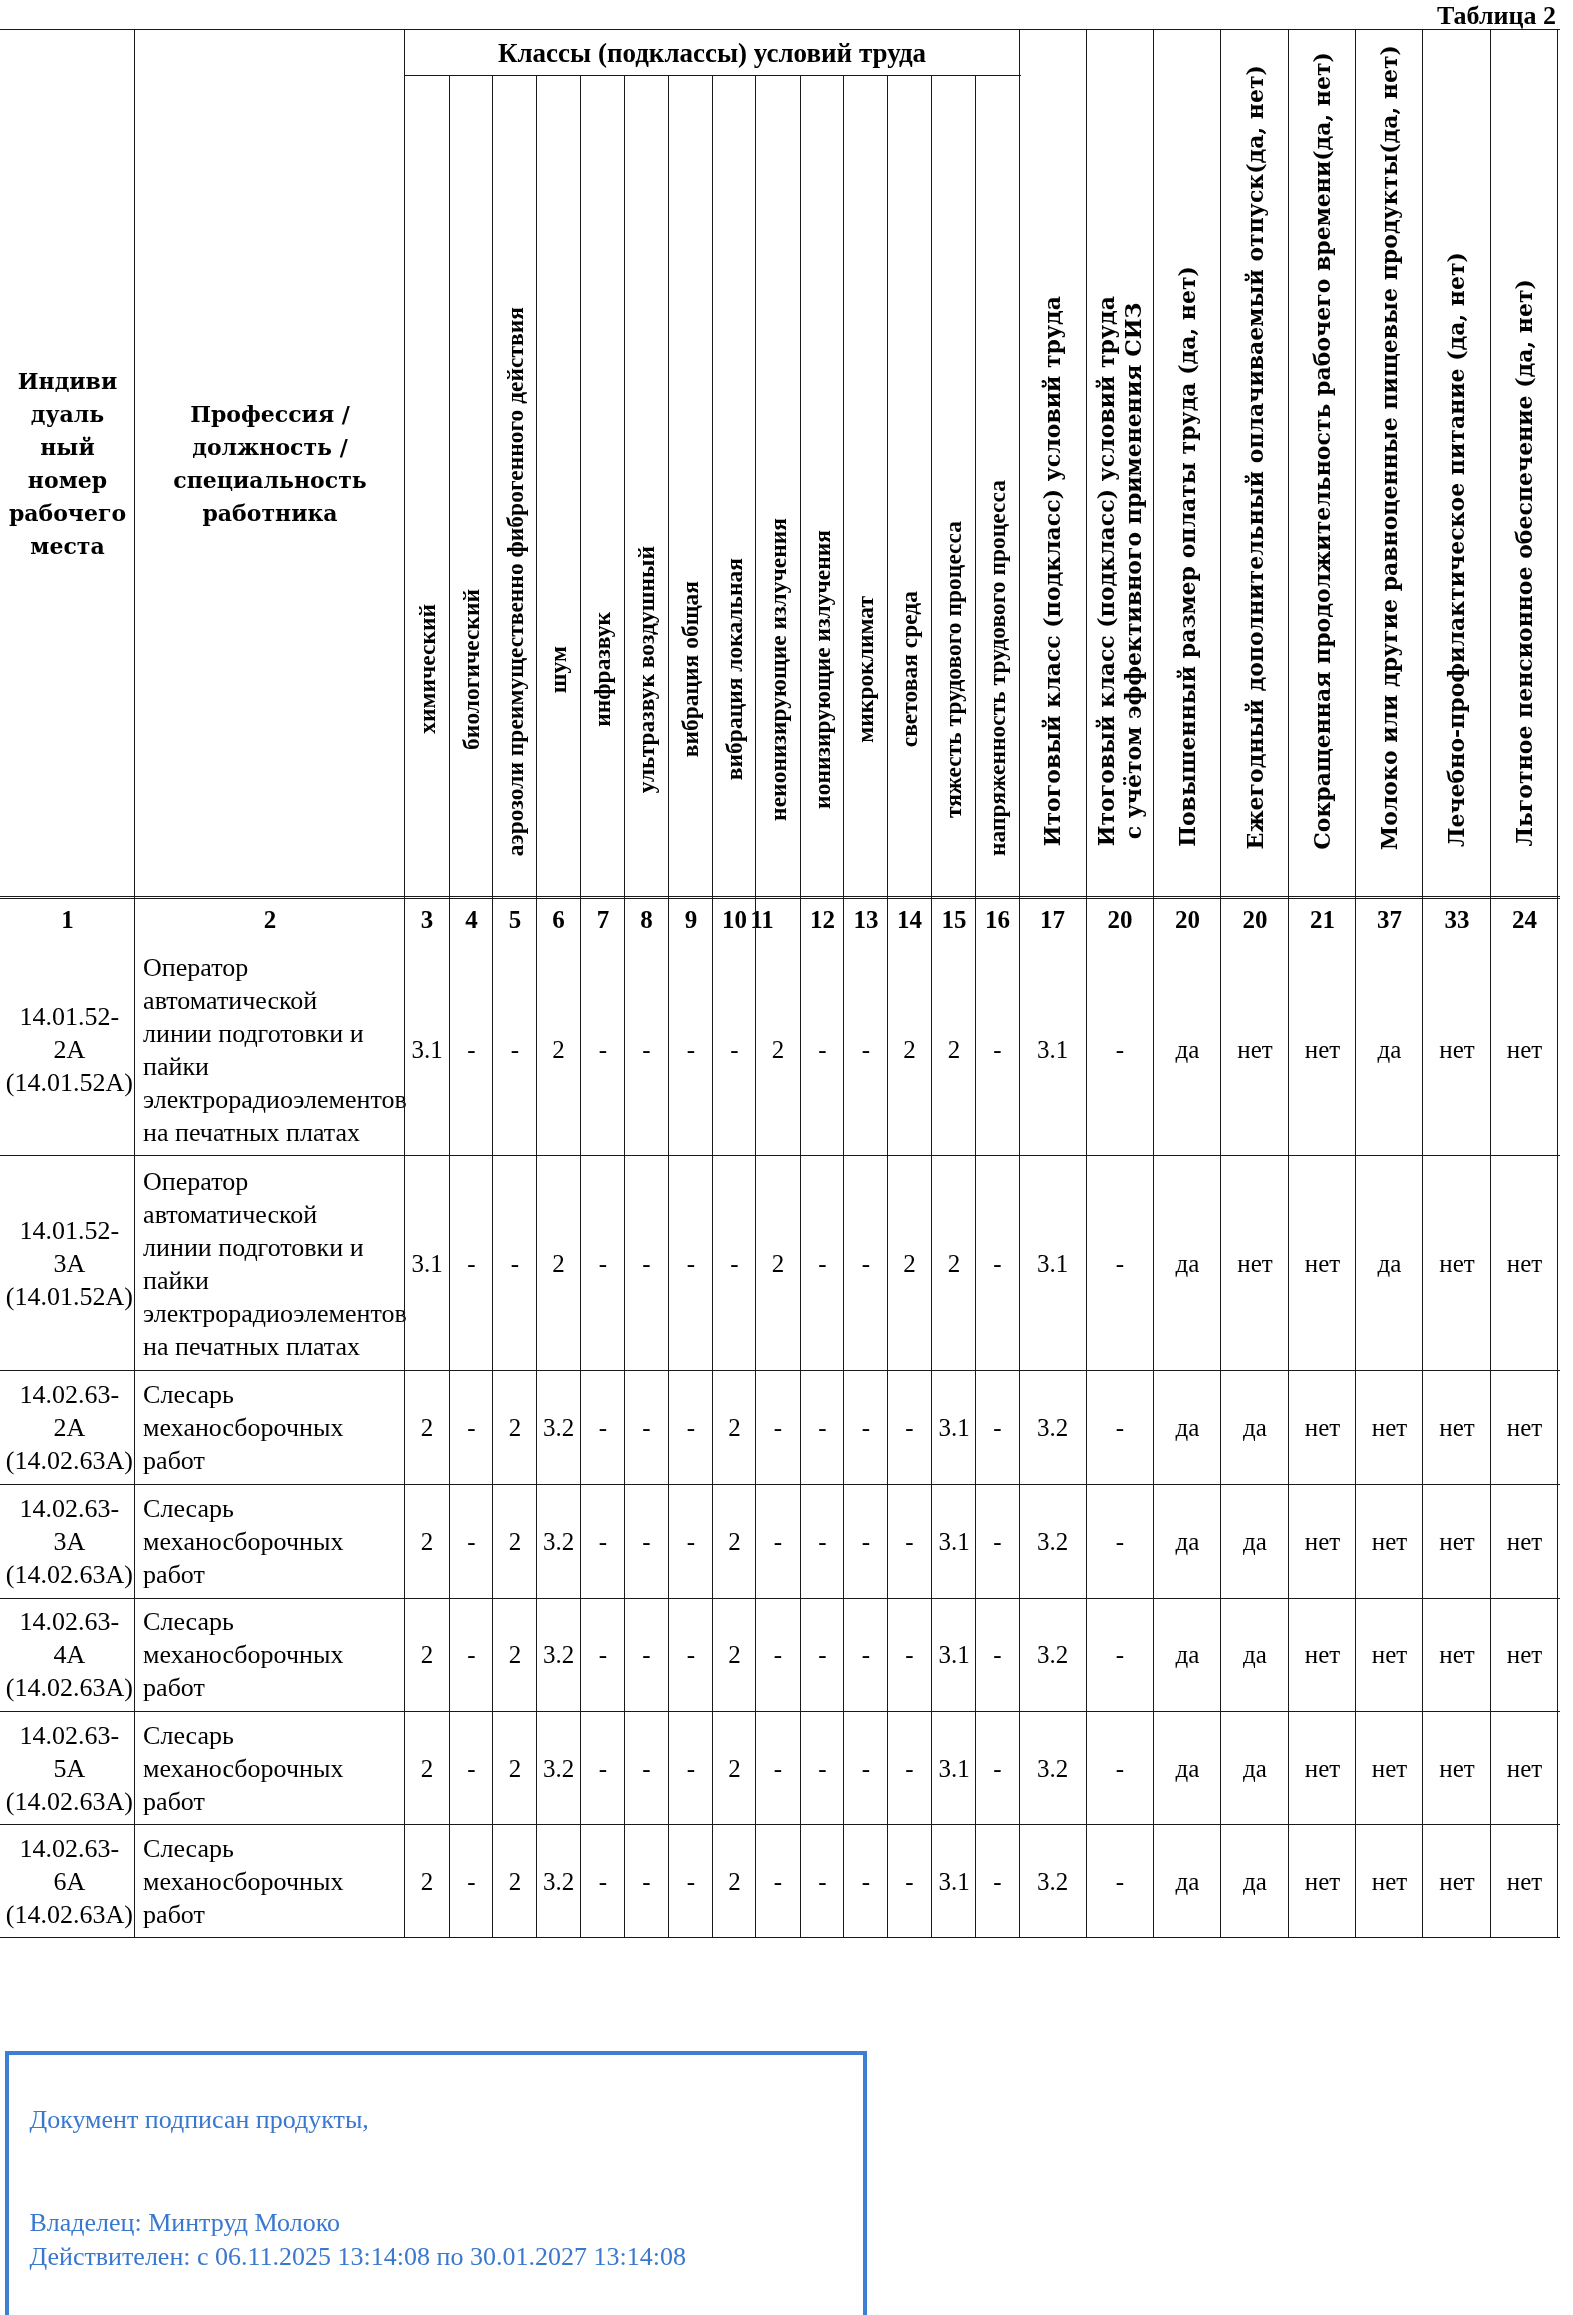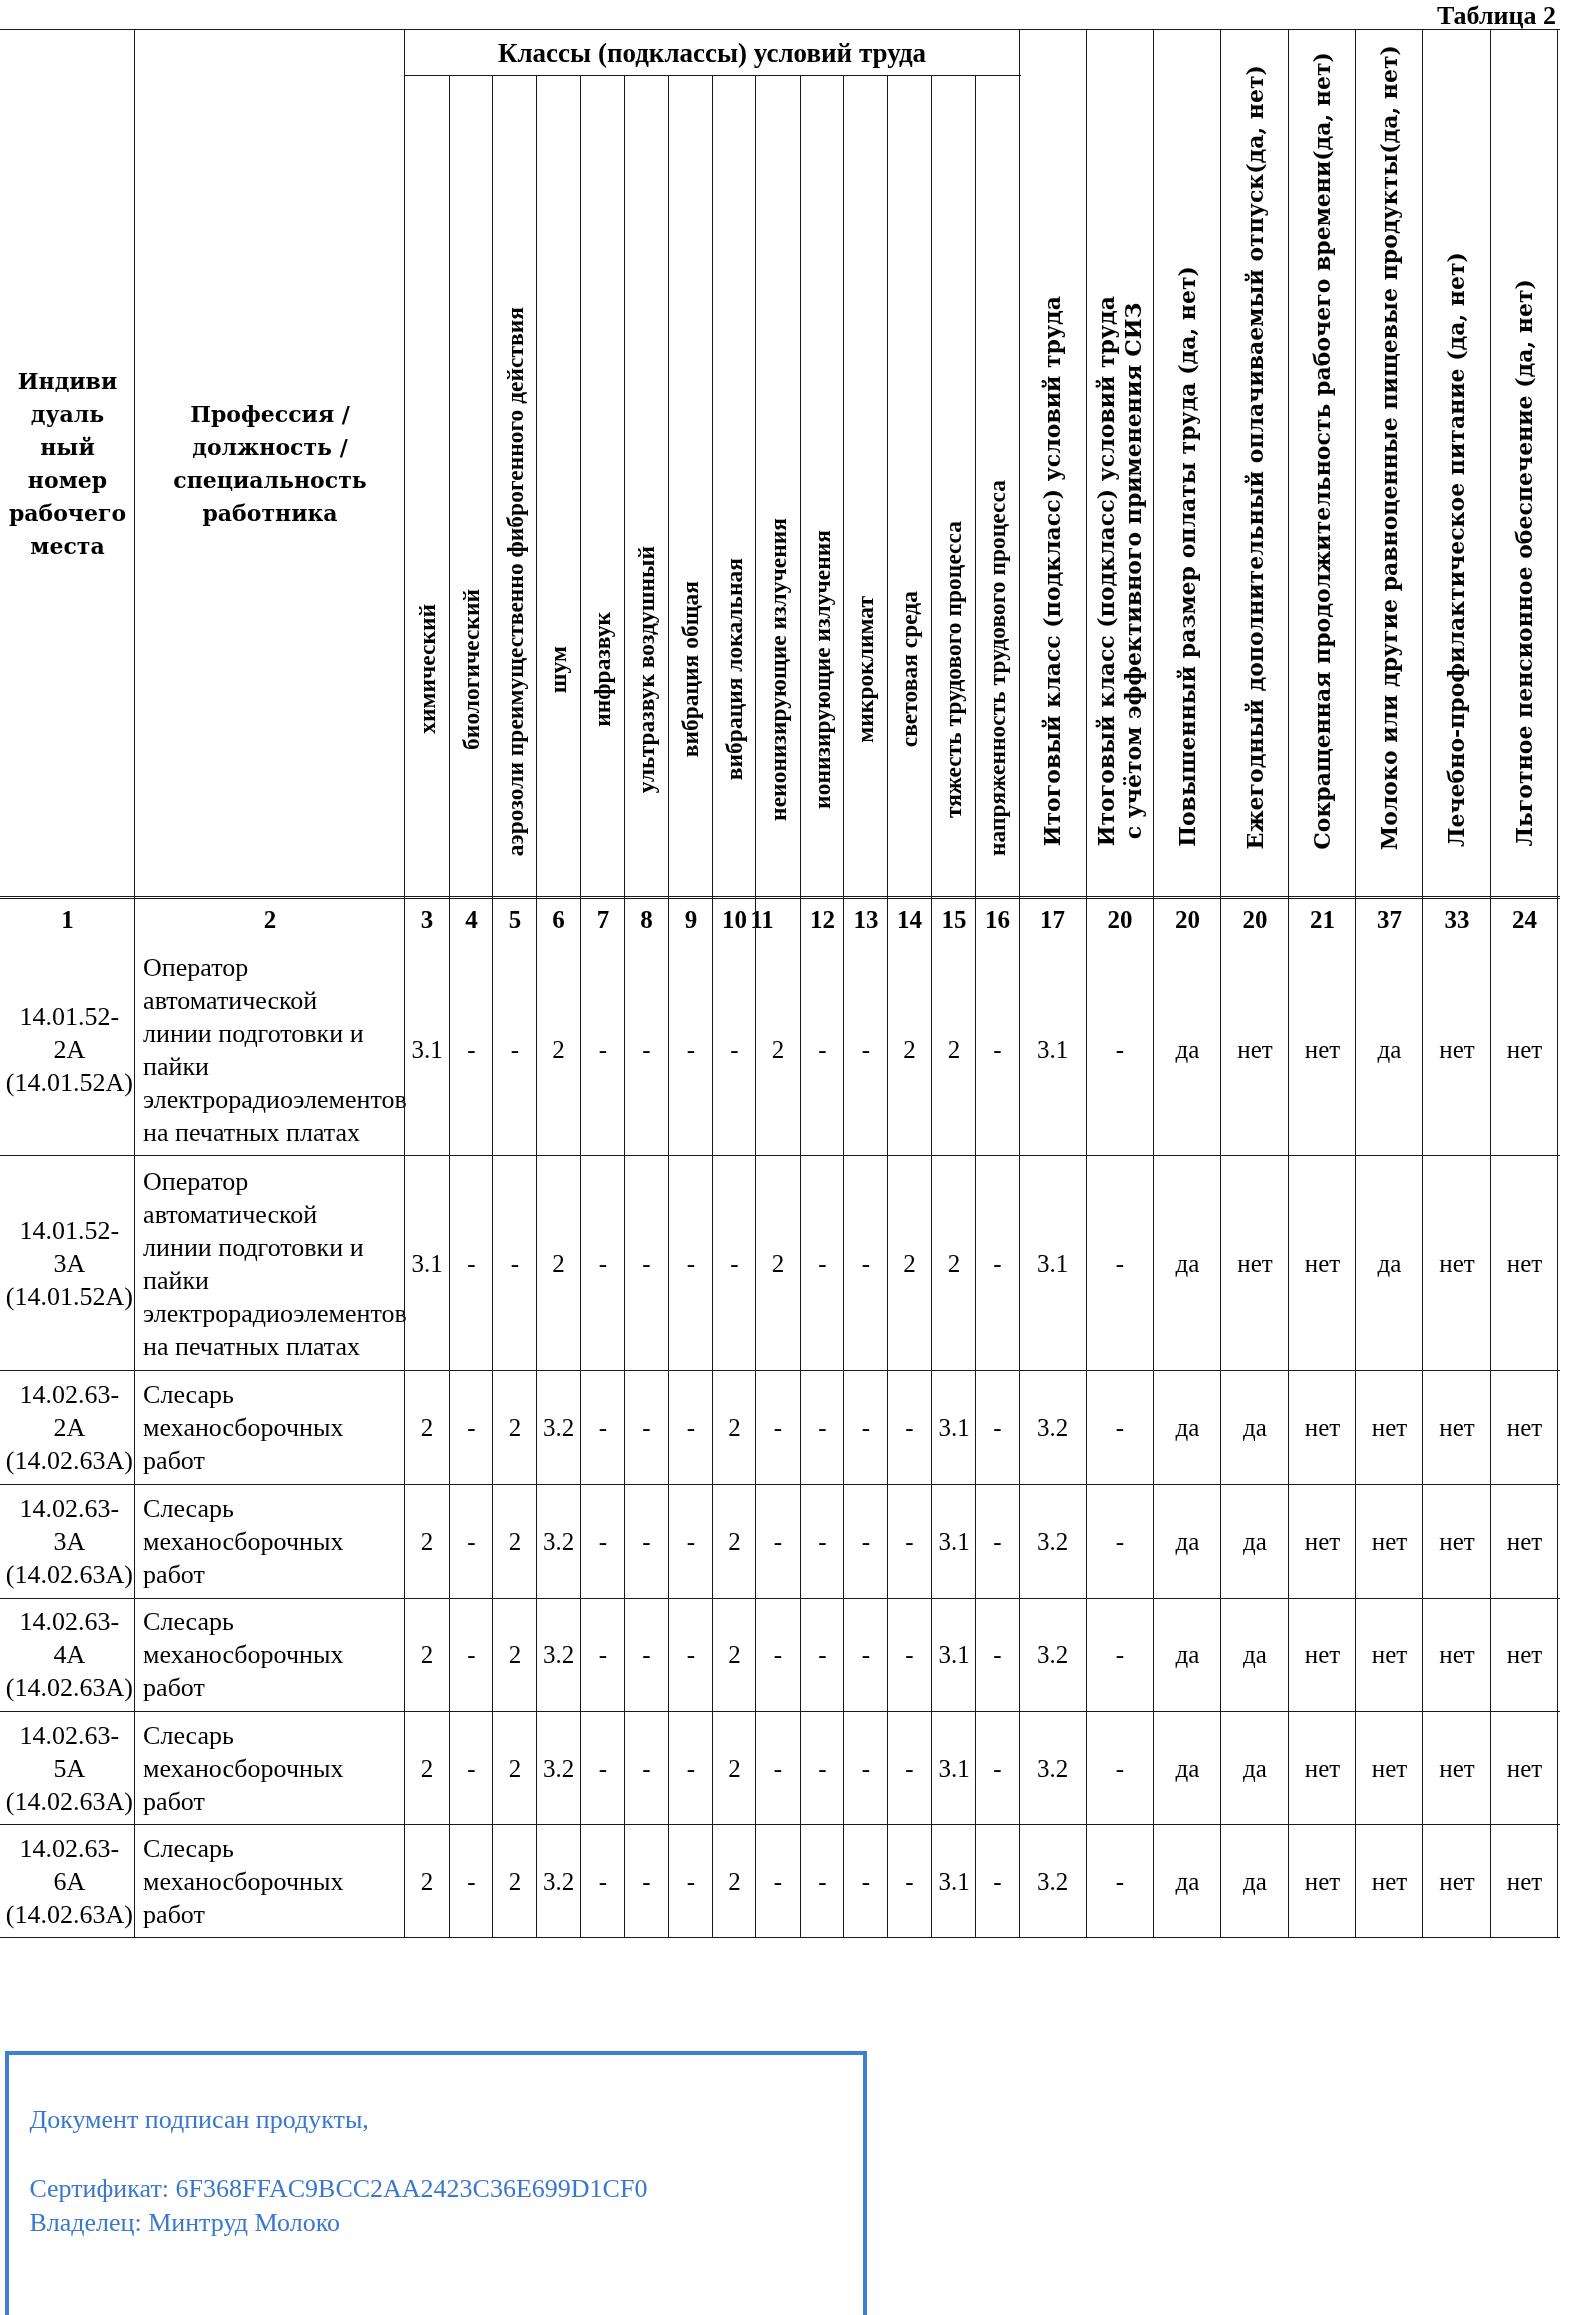--- a/index.html
+++ b/index.html
@@ -318,16 +318,16 @@
     <div class="vline" style="left: 1220px; top: 30px; height: 1908px;"></div>
     <div class="vline" style="left: 1288px; top: 30px; height: 1908px;"></div>
     <div class="vline" style="left: 1355px; top: 30px; height: 1908px;"></div>
     <div class="vline" style="left: 1422px; top: 30px; height: 1908px;"></div>
     <div class="vline" style="left: 1490px; top: 30px; height: 1908px;"></div>
     <div class="vline" style="left: 1557px; top: 30px; height: 1908px;"></div>
   </div>
 
 <div class="sig-box">
   <div class="sig-line" style="top:48px">Документ подписан продукты,</div>
-  <div class="sig-line" style="top:117px">Сертификат: 6F368FFAC9BCC2AA2423C36E699D1CF0</div>
   <div class="sig-line" style="top:151px">Владелец: Минтруд Молоко</div>
+  <div class="sig-line" style="top:185px">Действителен: с 06.11.2025 13:14:08 по 30.01.2027 13:14:08</div>
 </div>
 
 
 </body></html>

